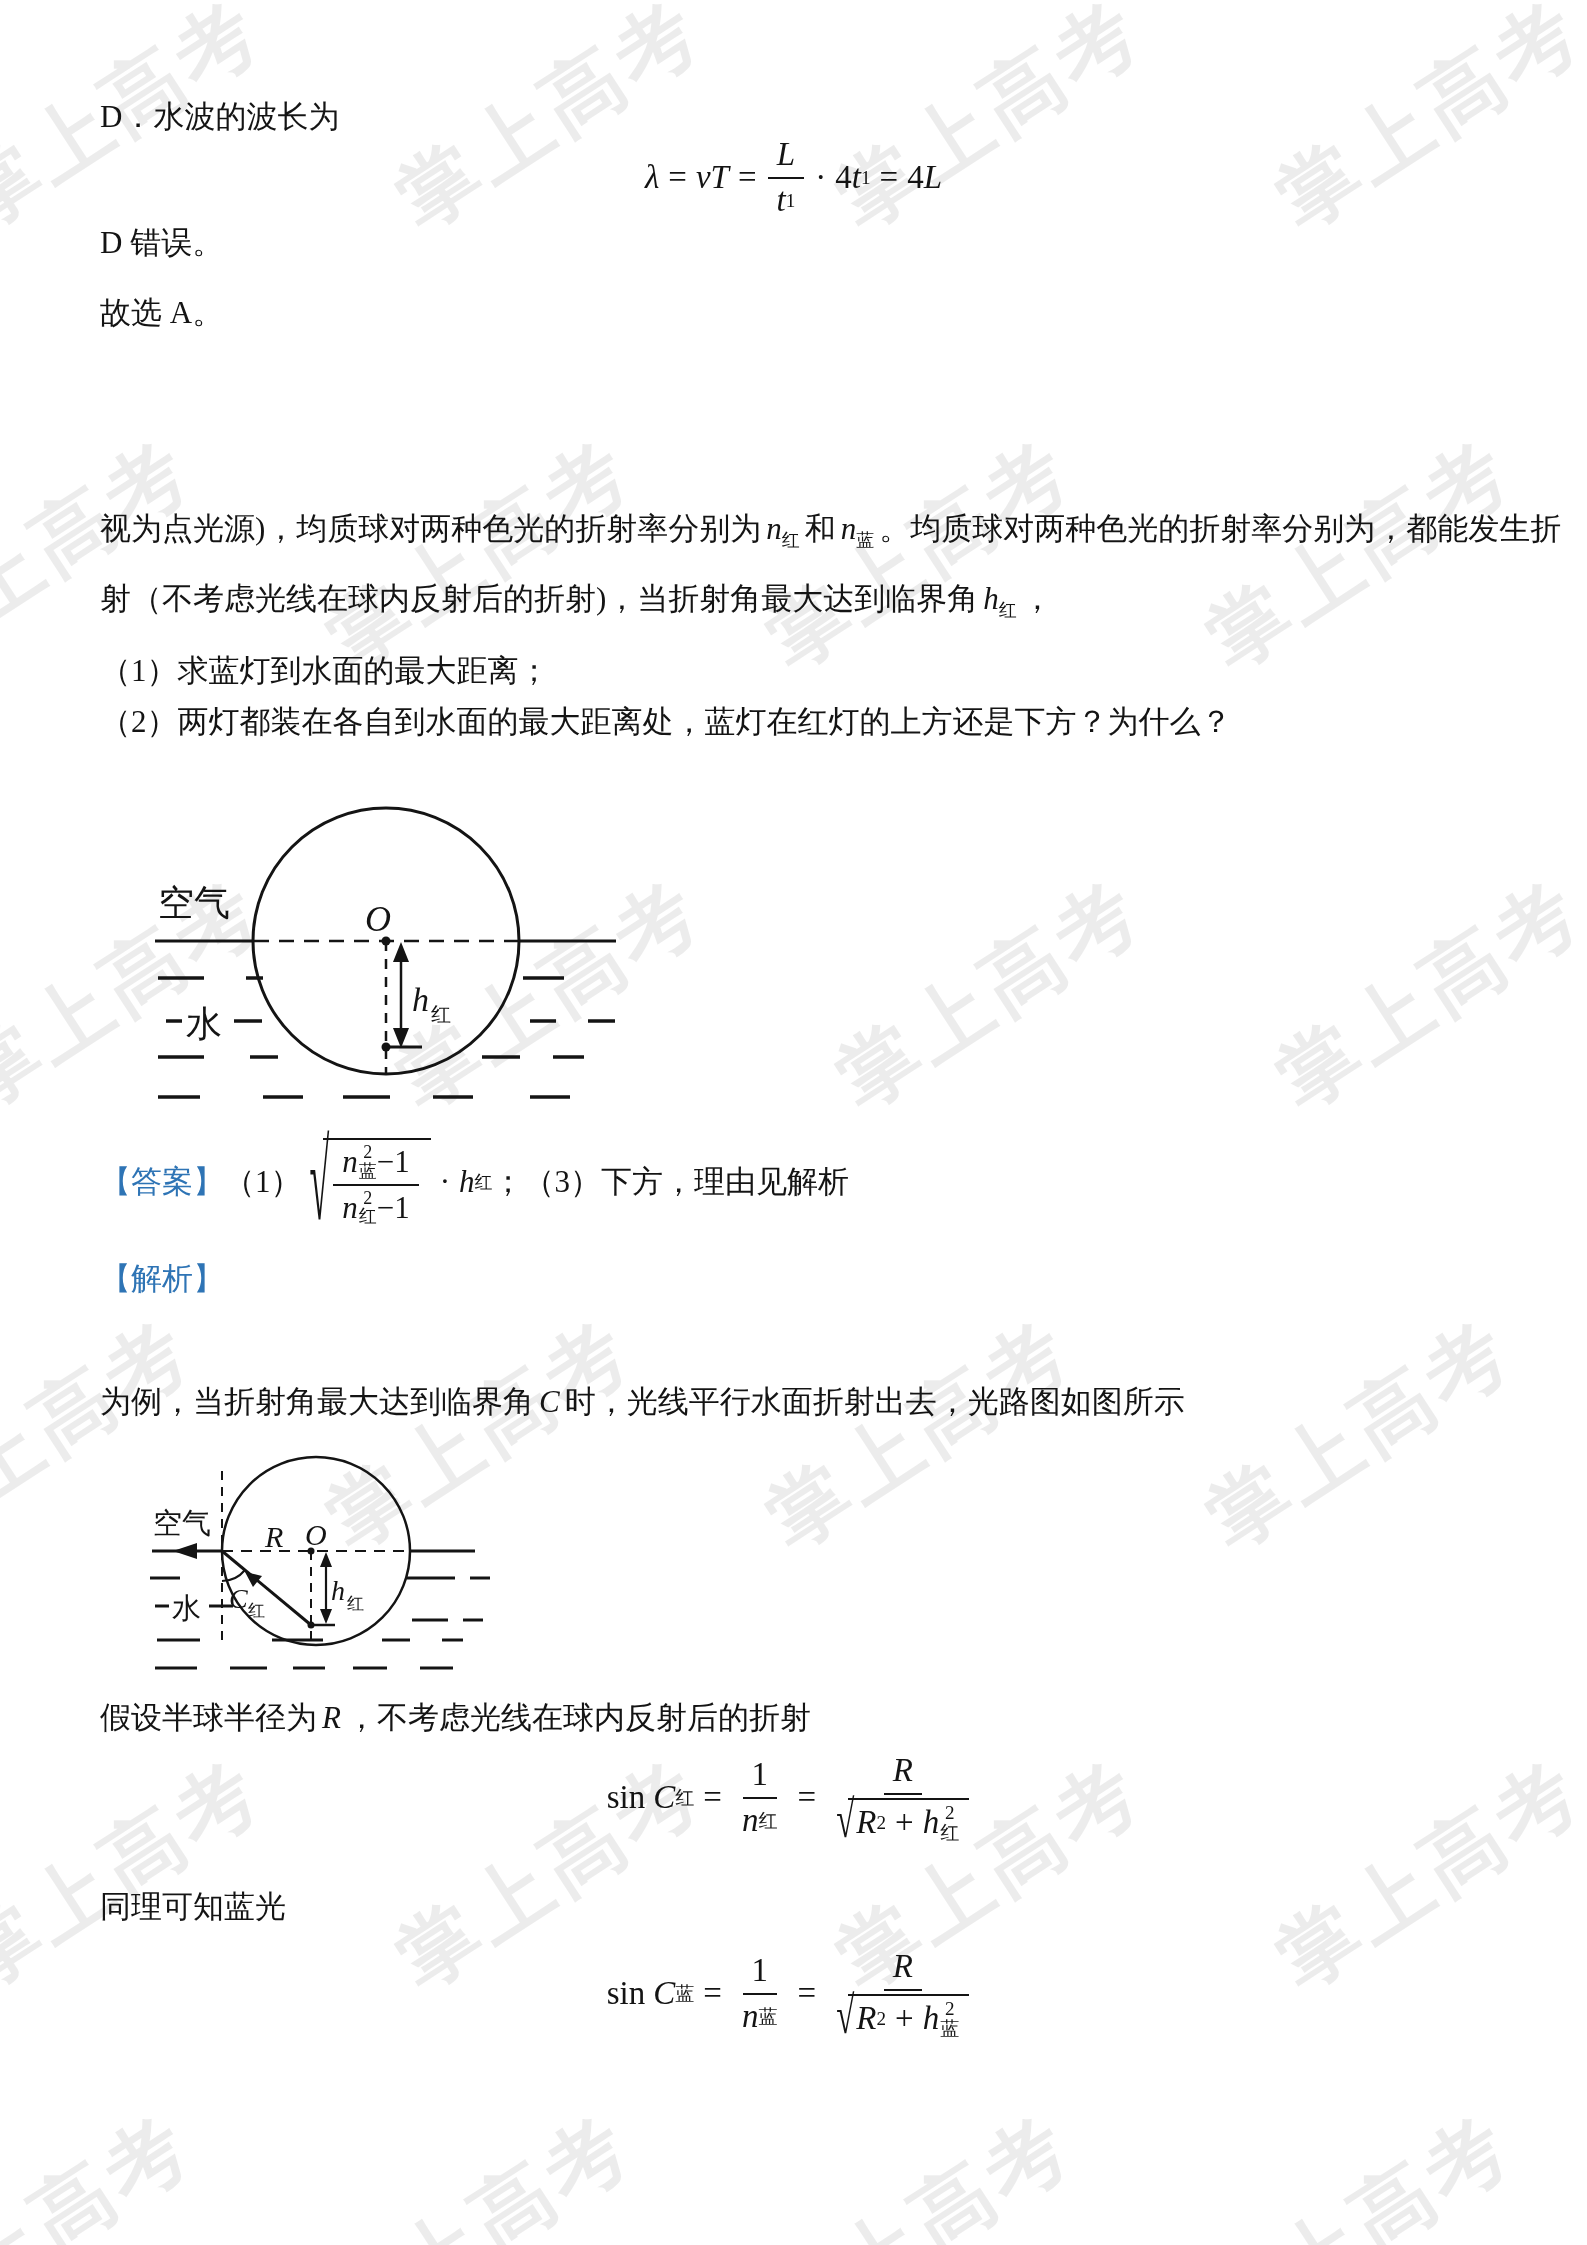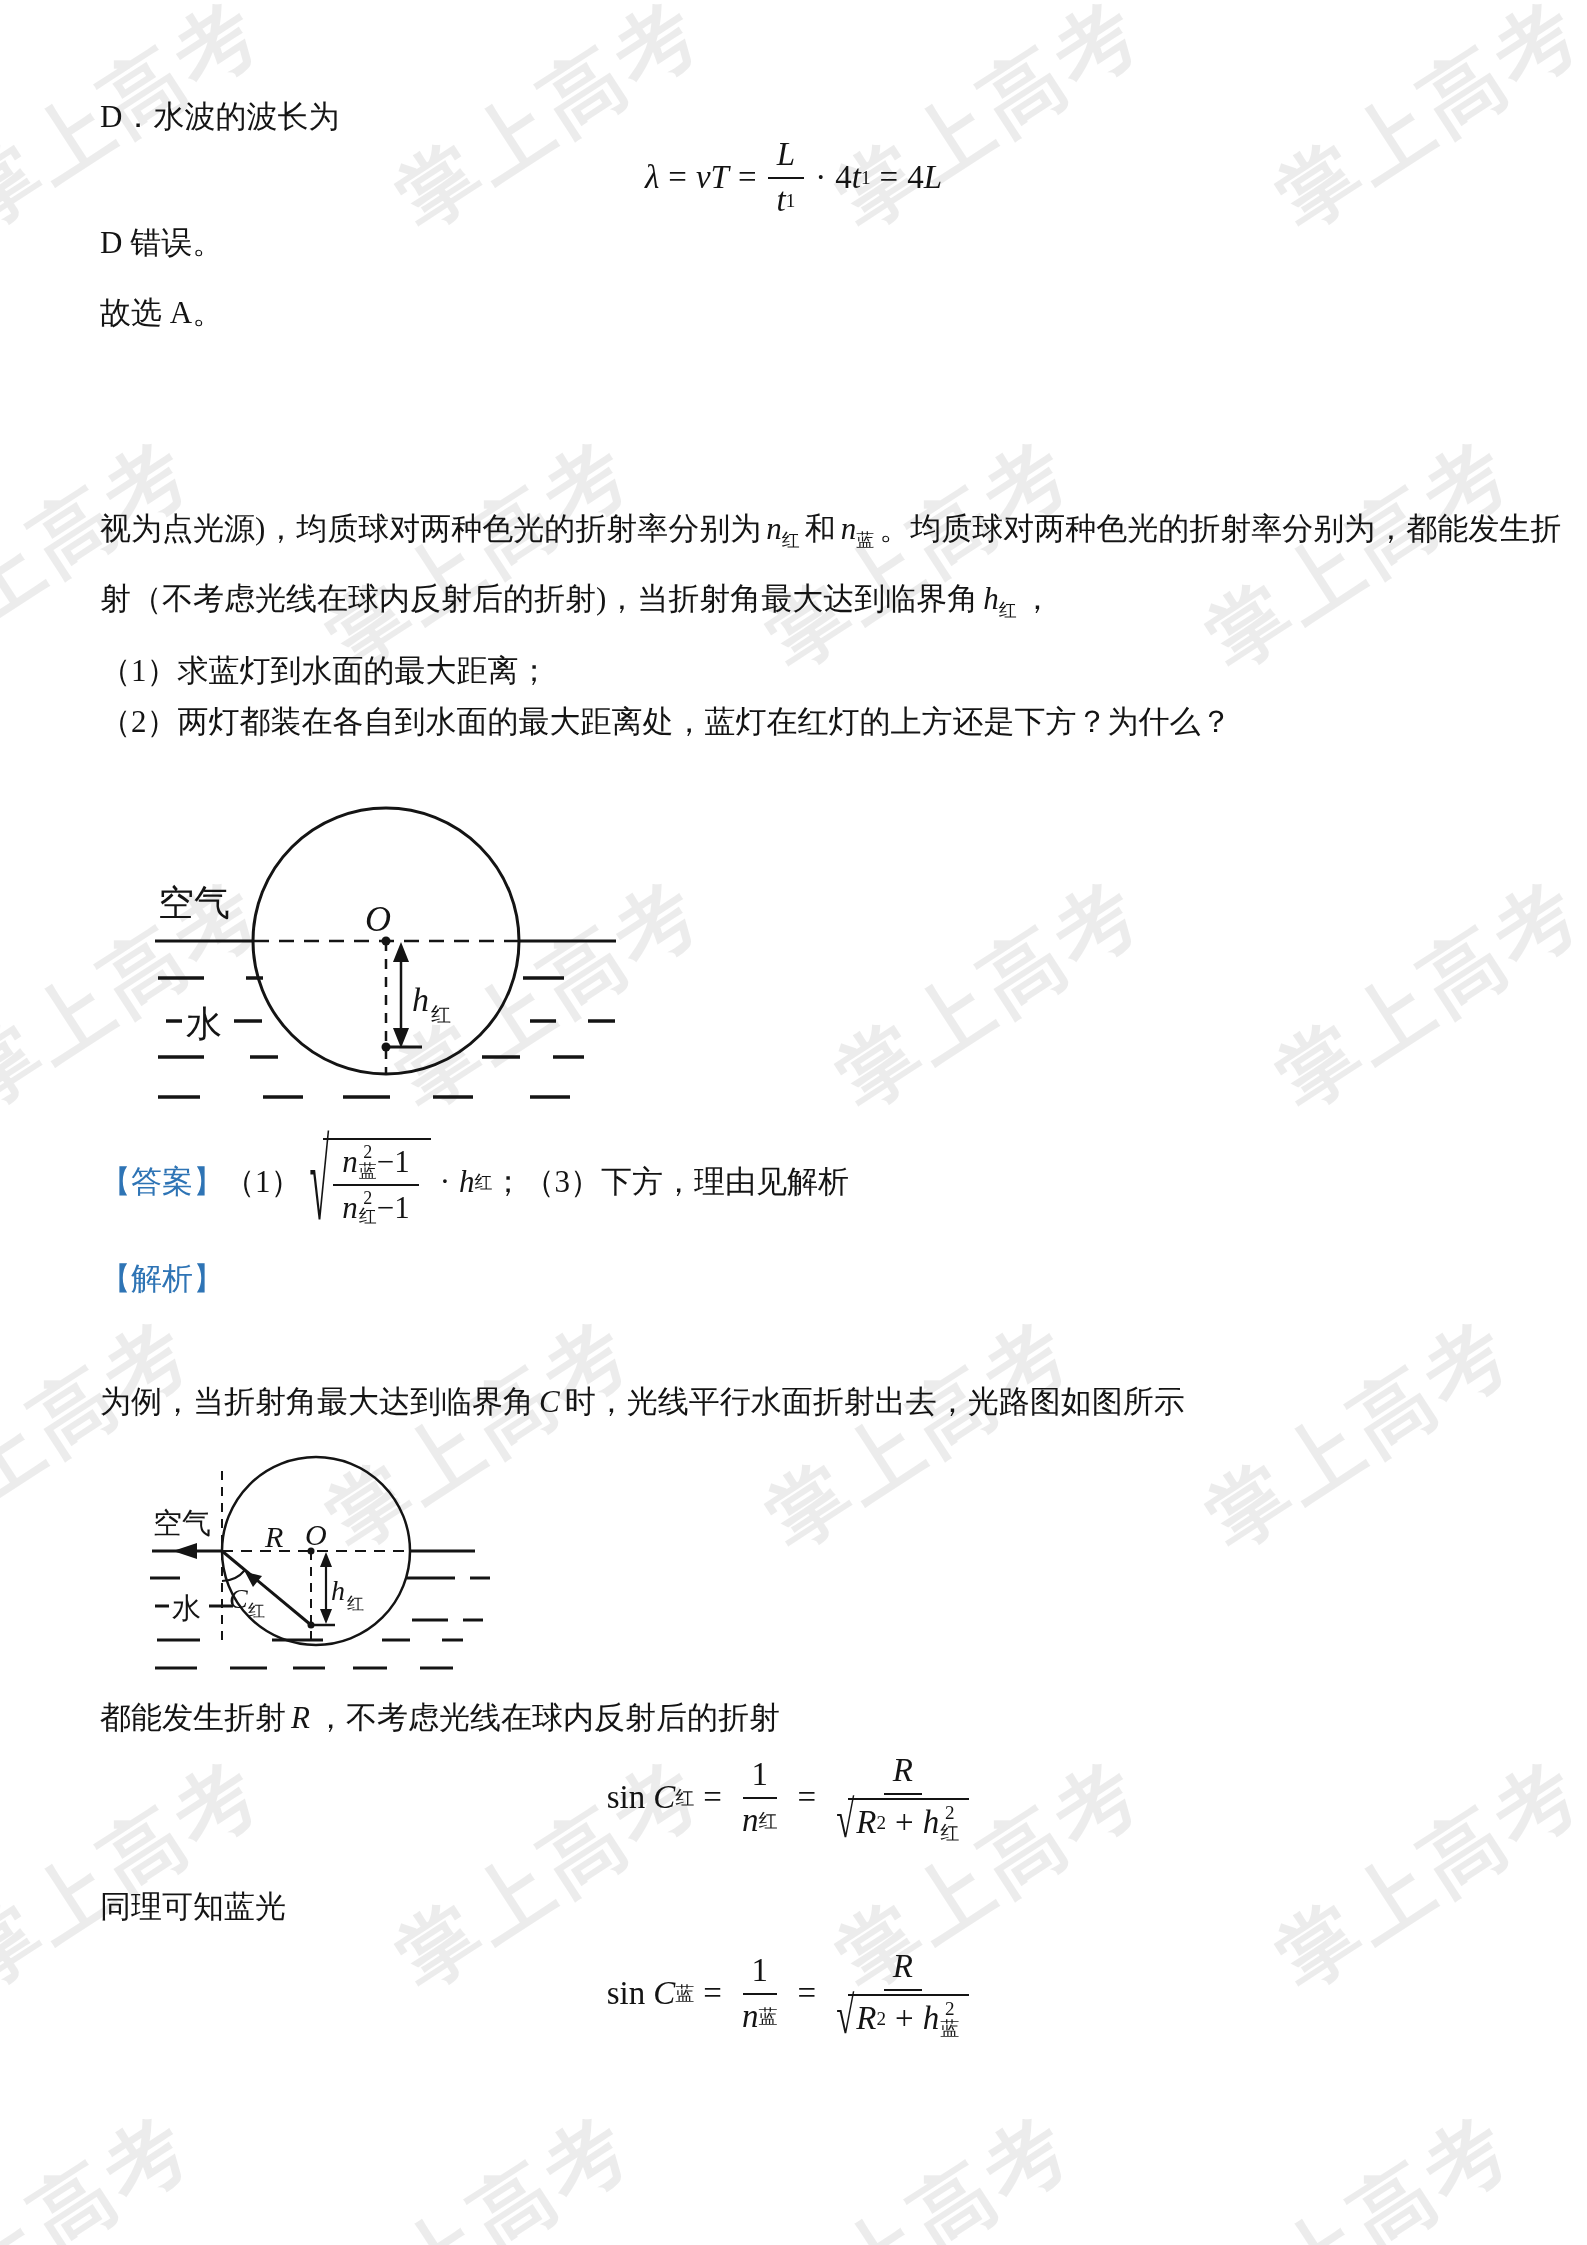--- a/index.html
+++ b/index.html
@@ -219,21 +219,21 @@
         <line x1="297" y1="192" x2="318" y2="192"></line>
       <line x1="10" y1="220" x2="52" y2="220"></line>
         <line x1="85" y1="220" x2="122" y2="220"></line>
       <line x1="148" y1="220" x2="180" y2="220"></line>
         <line x1="208" y1="220" x2="242" y2="220"></line>
       <line x1="275" y1="220" x2="308" y2="220"></line>
     </g>
   </svg>
 
   <div class="tline" style="top:1697px">
-    <span>都能发生折射</span><span class="it mv">R</span><span>，不考虑光线在球内反射后的折射</span>
+    <span>假设半球半径为</span><span class="it mv">R</span><span>，不考虑光线在球内反射后的折射</span>
   </div>
 
   <div class="cformula" style="top:1752px">
     <span>sin</span>
     <span class="it" style="margin-left:8px">C</span>
       <span class="sb">红</span>
     <span class="op">=</span>
     <span class="frac">
       <span class="fnum">
           <span>1</span>

